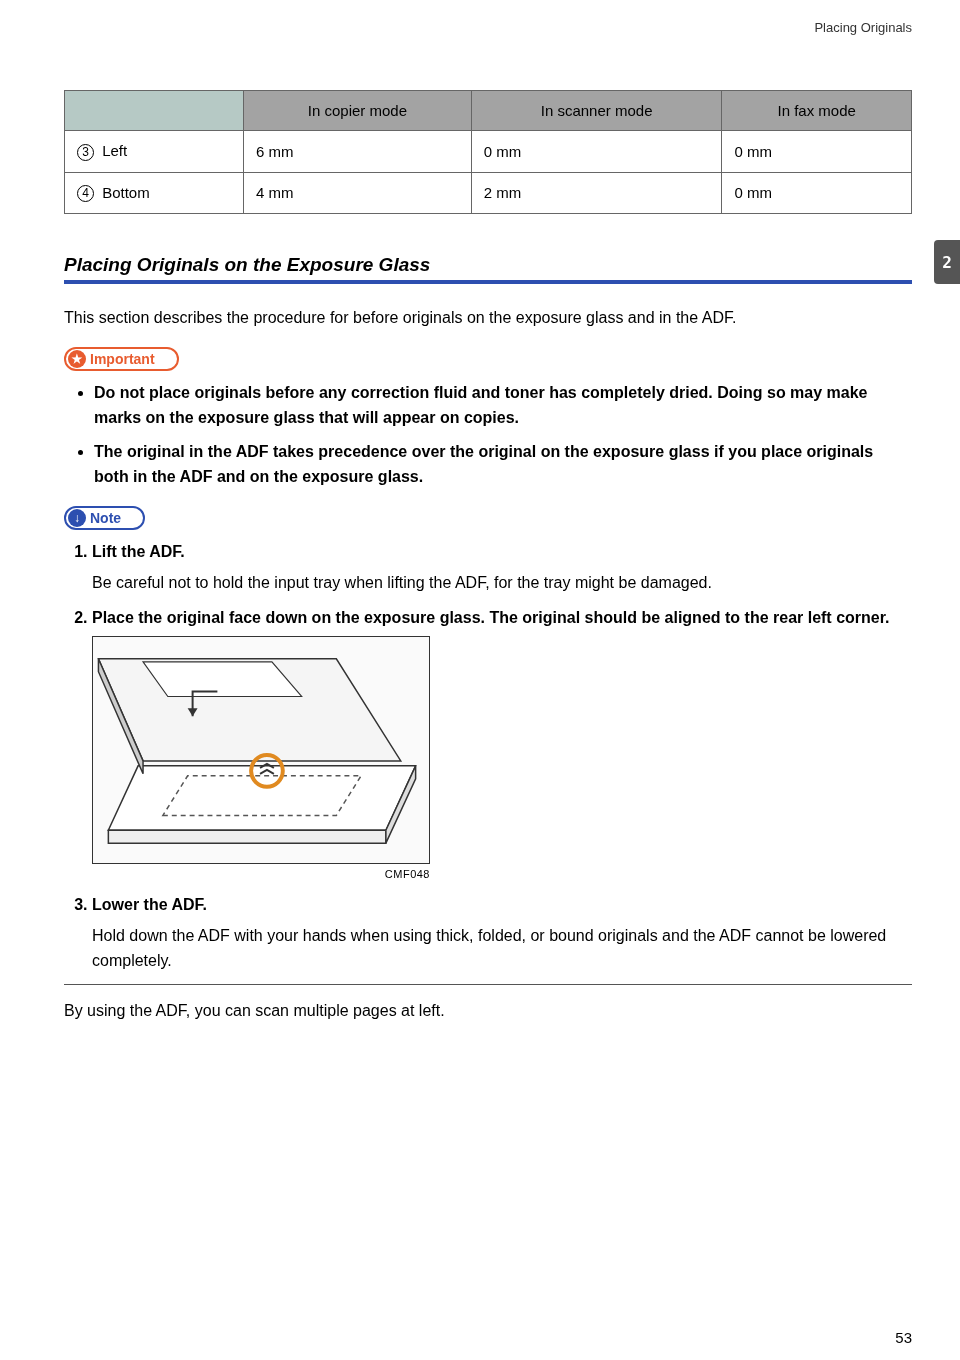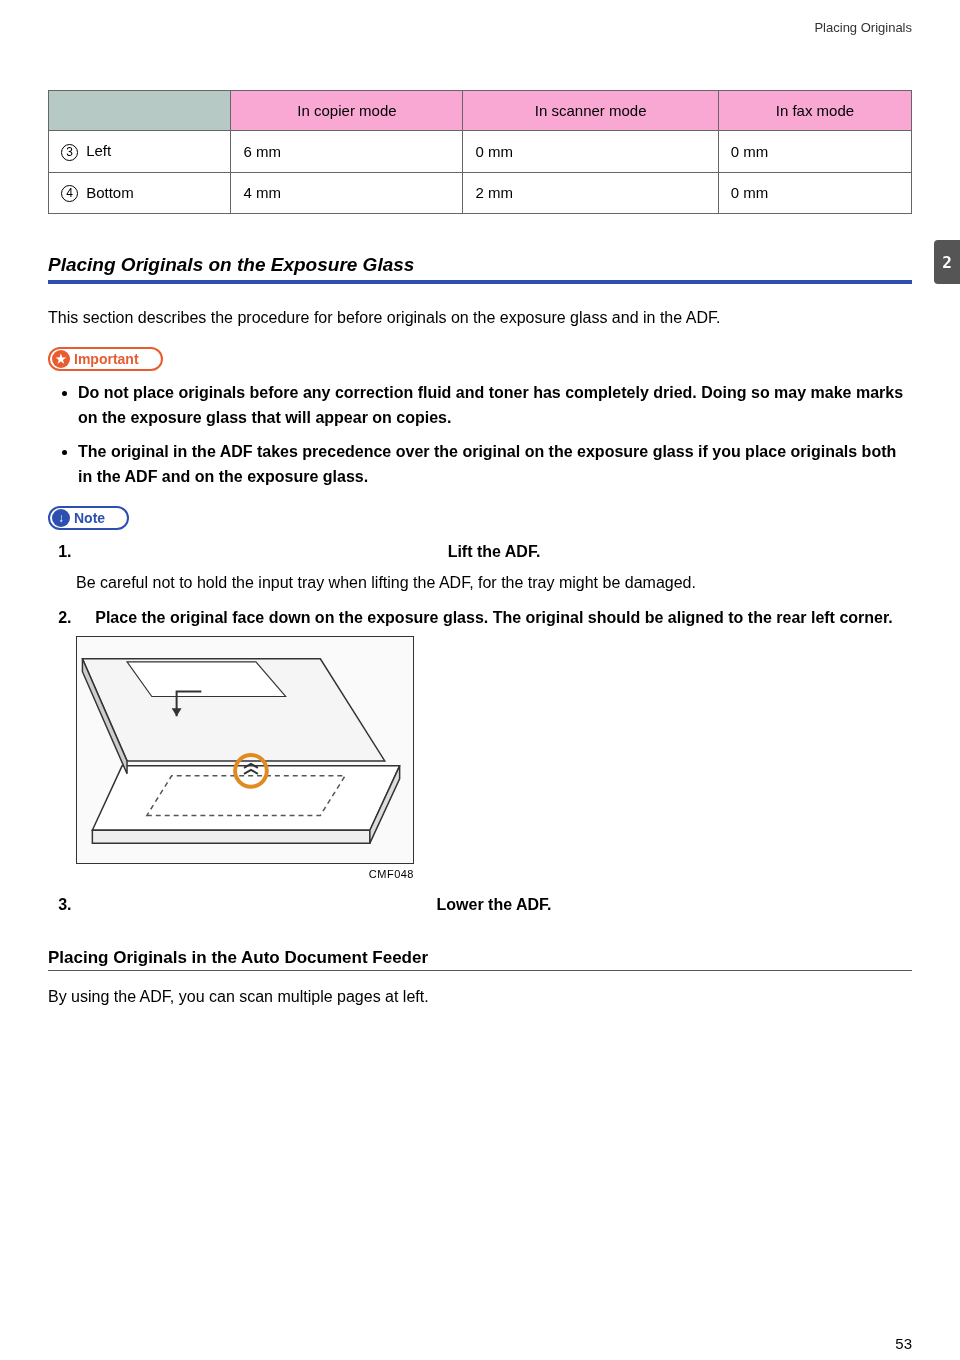--- a/index.html
+++ b/index.html
@@ -6,21 +6,21 @@
   body {
     margin: 0;
     font-family: Arial, Helvetica, sans-serif;
     background: #fff;
     color: #000;
     width: 960px;
     height: 1360px;
     position: relative;
   }
   .page {
-    padding: 20px 48px 20px 48px;
+    padding: 20px 48px 20px 64px;
     position: relative;
     height: 100%;
   }
   .running-header {
     text-align: right;
     font-size: 13px;
     color: #333;
     margin-bottom: 55px;
   }
   table.data {
@@ -29,21 +29,21 @@
     margin-bottom: 40px;
   }
   table.data th, table.data td {
     border: 1px solid #666;
     padding: 11px 12px;
     font-size: 15px;
     text-align: left;
     font-weight: normal;
   }
   table.data th {
-    background: #f9a8d4;
+    background: #a3a3a3;
     text-align: center;
   }
   table.data th:first-child { background: #b6c9c5; }
   .circled {
     display: inline-block;
     border: 1px solid #000;
     border-radius: 50%;
     width: 17px;
     height: 17px;
     line-height: 15px;
@@ -105,21 +105,21 @@
   ul.bullets.bold li { font-weight: bold; }
   ol.steps {
     margin: 0;
     padding-left: 28px;
   }
   ol.steps > li {
     font-size: 16px;
     line-height: 1.55;
     margin-bottom: 10px;
   }
-  ol.steps > li > .step-title { font-weight: bold; display: block; margin-bottom: 6px; text-align: center; }
+  ol.steps > li > .step-title { font-weight: bold; display: block; margin-bottom: 6px; }
   ol.steps > li > .step-body { font-weight: normal; display: block; margin-bottom: 6px; }
   ol.steps li::marker { font-weight: bold; }
   .figure {
     border: 1px solid #333;
     width: 338px;
     height: 228px;
     margin: 6px 0 2px 0;
     position: relative;
     background: #fafafa;
   }
@@ -148,21 +148,21 @@
     width: 26px;
     height: 44px;
     display: flex;
     align-items: center;
     justify-content: center;
     border-radius: 4px 0 0 4px;
     font-family: monospace;
   }
   .page-number {
     position: absolute;
-    bottom: 8px;
+    bottom: 14px;
     right: 48px;
     font-size: 15px;
     text-align: right;
   }
 </style>
 </head>
 <body>
 
 <div class="chapter-tab">2</div>
 
@@ -239,21 +239,21 @@
           <polygon points="100,80 95,72 105,72" fill="#333"></polygon>
 
           <circle cx="175" cy="135" r="16" fill="none" stroke="#e08a20" stroke-width="4"></circle>
           <path d="M168 132 L175 128 L182 132 M168 138 L175 134 L182 138" fill="none" stroke="#333" stroke-width="2"></path>
         </svg>
       </div>
       <div class="figure-id">CMF048</div>
     </li>
     <li>
       <span class="step-title">Lower the ADF.</span>
+      <span class="step-body">Hold down the ADF with your hands when using thick, folded, or bound originals and the ADF cannot be lowered completely.</span>
     </li>
   </ol>
 
-  <h3 class="sub-header">Placing Originals in the Auto Document Feeder</h3>
   <hr class="thin-rule">
   <p class="body-text">By using the ADF, you can scan multiple pages at left.</p>
 
   <div class="page-number">53</div>
 </div>
 
 </body></html>

